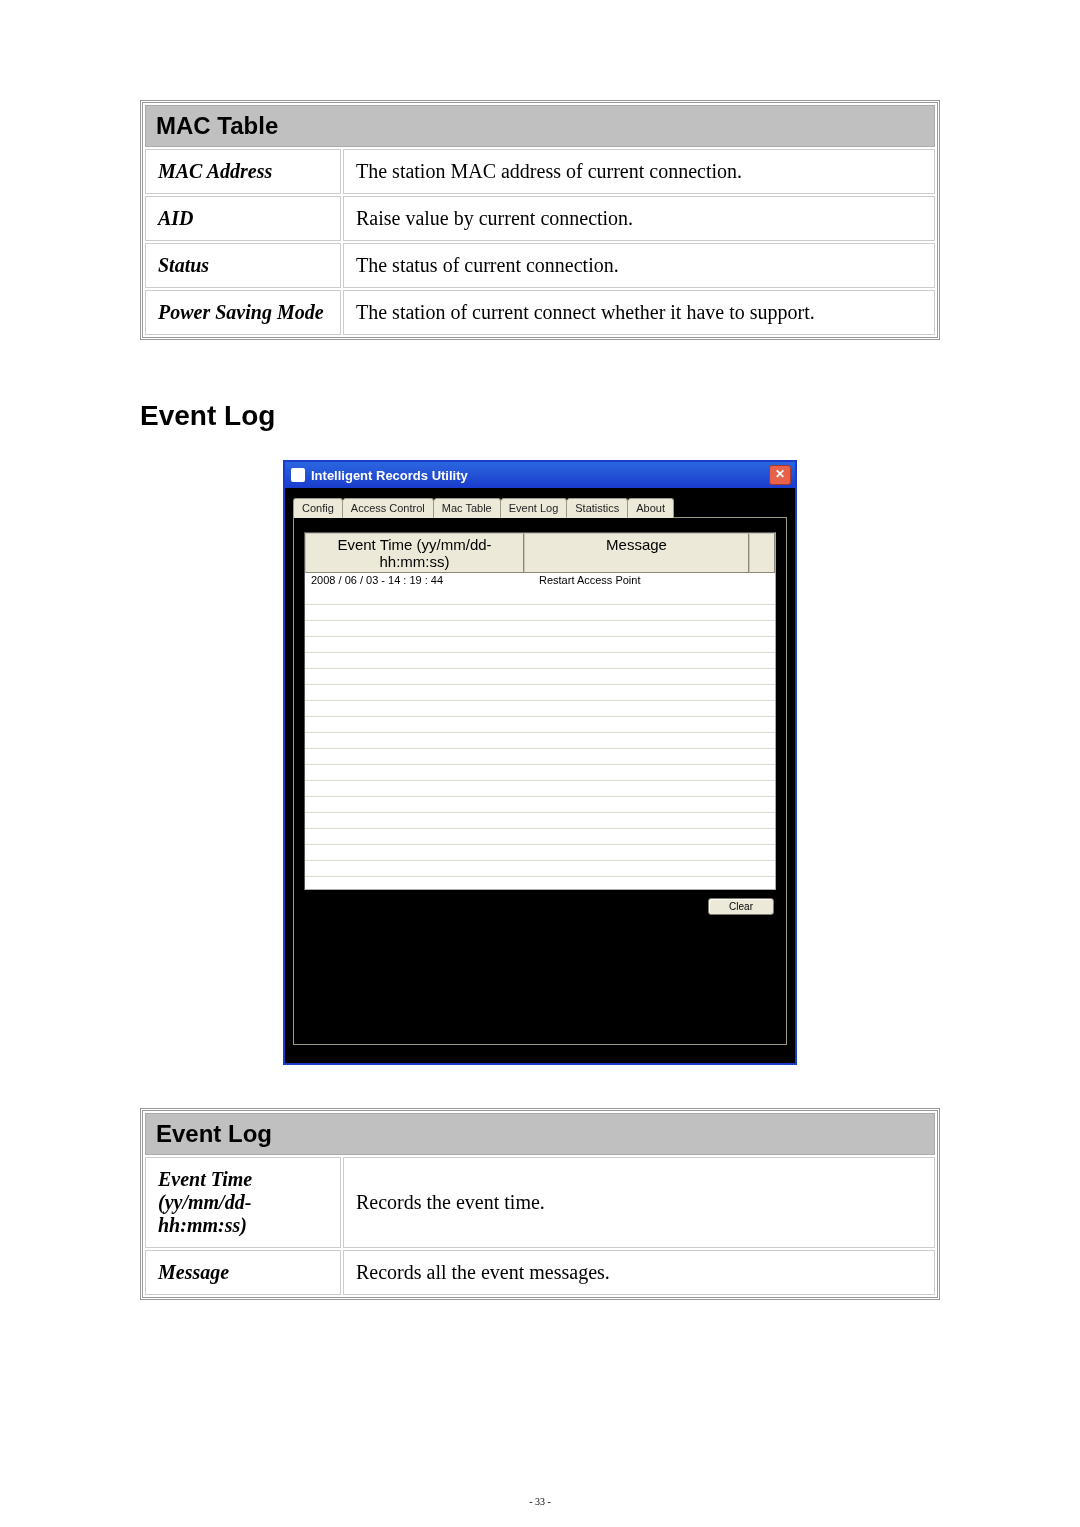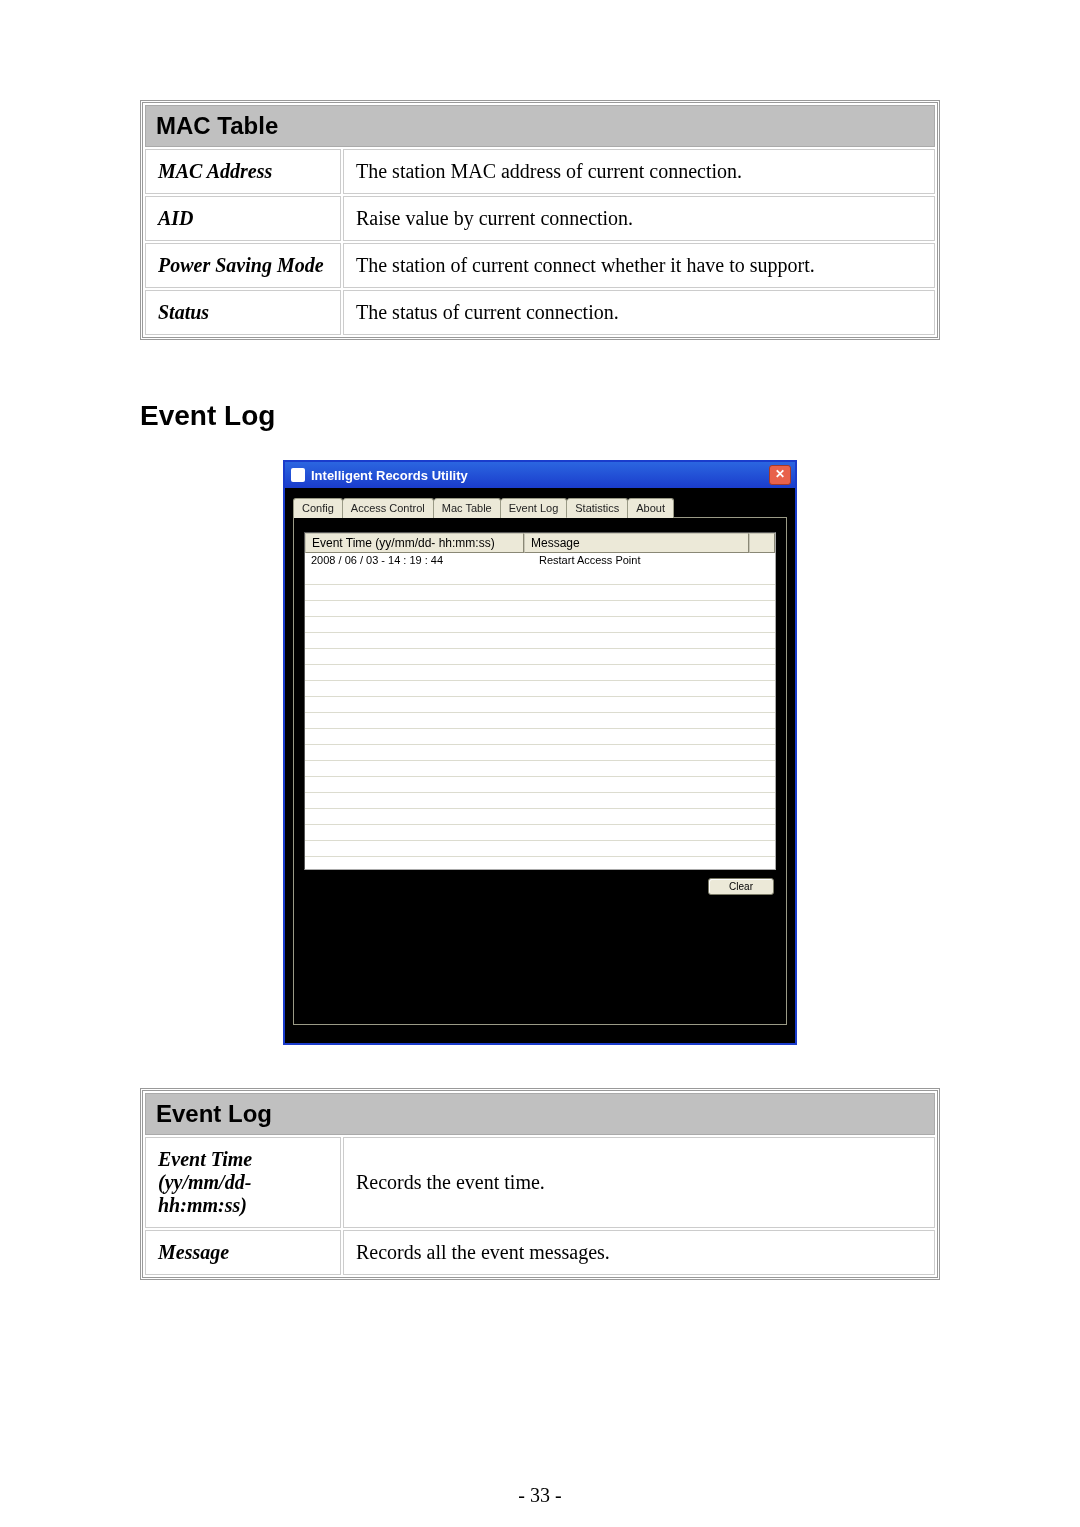--- a/index.html
+++ b/index.html
@@ -125,21 +125,22 @@
     border: 1px solid #9a9a86;
     border-top: none;
     padding: 14px 10px 14px 10px;
   }
   .log-list {
     background: #ffffff;
     border: 1px inset #aaa;
   }
   .log-headers {
     display: flex;
-    font-size: 12px;
+    font-size: 15px;
+    text-align: center;
   }
   .log-headers .col {
     background: #ece9d8;
     border: 1px solid #c7c5b5;
     border-right-color: #8a8876;
     border-bottom-color: #8a8876;
     padding: 2px 6px;
   }
   .log-headers .col.time { width: 205px; flex:0 0 auto;}
   .log-headers .col.msg  { flex: 1; }
@@ -176,21 +177,21 @@
     height: 115px;
   }
 
   
   .page-number {
     position: absolute;
     bottom: 20px;
     left: 0;
     width: 100%;
     text-align: center;
-    font-size: 20px;
+    font-size: 10px;
   }
 </style>
 </head>
 <body>
 
 <div class="page">
 
   <table class="doc-table">
     <tbody>
         <tr>
@@ -198,26 +199,26 @@
     </tr>
     <tr>
       <td class="label">MAC Address</td>
       <td>The station MAC address of current connection.</td>
     </tr>
     <tr>
       <td class="label">AID</td>
       <td>Raise value by current connection.</td>
     </tr>
     <tr>
+      <td class="label">Status</td>
+      <td>The status of current connection.</td>
+    </tr>
+    <tr>
       <td class="label">Power Saving Mode</td>
       <td>The station of current connect whether it have to support.</td>
-    </tr>
-    <tr>
-      <td class="label">Status</td>
-      <td>The status of current connection.</td>
     </tr>
   </tbody>
     </table>
 
   <h2 class="event-log-heading">Event Log</h2>
 
   <div class="utility-window">
     <div class="title-bar">
       <span class="icon"></span>
       <span>Intelligent Records Utility</span>

